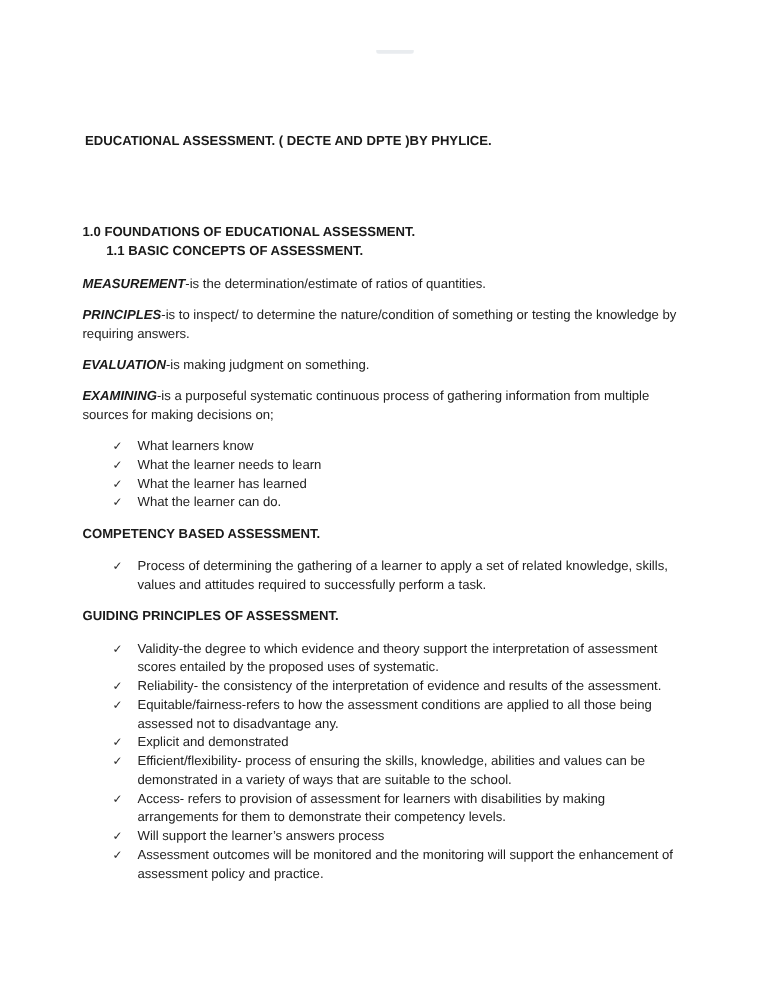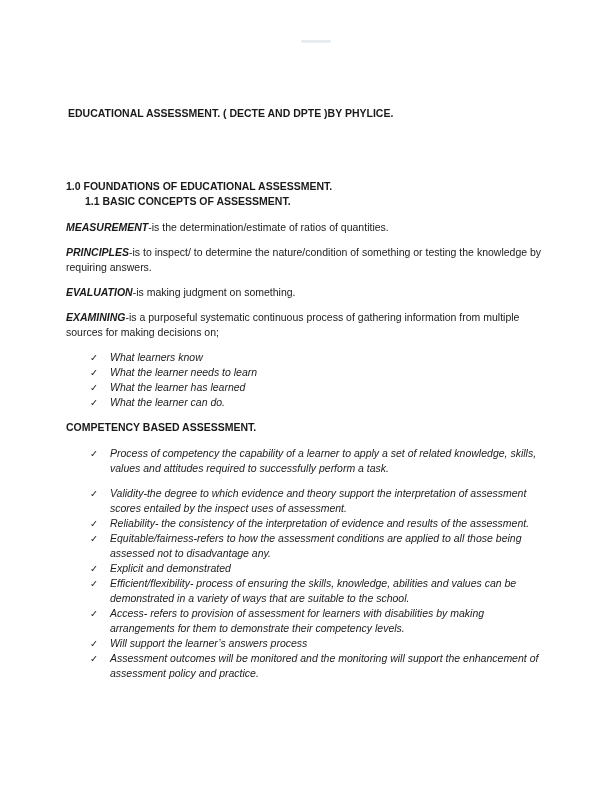--- a/index.html
+++ b/index.html
@@ -52,21 +52,21 @@
     margin: 0;
   }
   .chk {
     flex: none;
     width: 20px;
     margin-left: 24px;
     font-family: "DejaVu Sans", sans-serif;
     font-size: 9.5px;
     color: #2b2b2b;
   }
-  .li-text { flex: 1; font-style: italic; }
+  .li-text { flex: 1; }
 </style>
 </head>
 <body>
 
 <div class="page">
   <div class="top-artifact"></div>
 
   <div class="content">
 
     <p class="bold doc-title">EDUCATIONAL ASSESSMENT. ( DECTE AND DPTE )BY PHYLICE.</p>
@@ -100,29 +100,30 @@
           <span class="chk">✓</span>
           <span class="li-text">What the learner can do.</span>
         </li>
     </ul>
 
     <p class="bold block-heading">COMPETENCY BASED ASSESSMENT.</p>
 
     <ul class="checklist">
       <li>
           <span class="chk">✓</span>
-          <span class="li-text">Process of competency the capability of a learner to apply a set of related knowledge, skills, values and attitudes required to successfully perform a task.</span>
+          <span class="li-text">Process of determining the gathering of a learner to apply a set of related knowledge, skills, values and attitudes required to successfully perform a task.</span>
         </li>
     </ul>
 
+    <p class="bold block-heading">GUIDING PRINCIPLES OF ASSESSMENT.</p>
 
     <ul class="checklist">
       <li>
           <span class="chk">✓</span>
-          <span class="li-text">Validity-the degree to which evidence and theory support the interpretation of assessment scores entailed by the inspect uses of assessment.</span>
+          <span class="li-text">Validity-the degree to which evidence and theory support the interpretation of assessment scores entailed by the proposed uses of systematic.</span>
         </li>
       <li>
           <span class="chk">✓</span>
           <span class="li-text">Reliability- the consistency of the interpretation of evidence and results of the assessment.</span>
         </li>
       <li>
           <span class="chk">✓</span>
           <span class="li-text">Equitable/fairness-refers to how the assessment conditions are applied to all those being assessed not to disadvantage any.</span>
         </li>
       <li>

